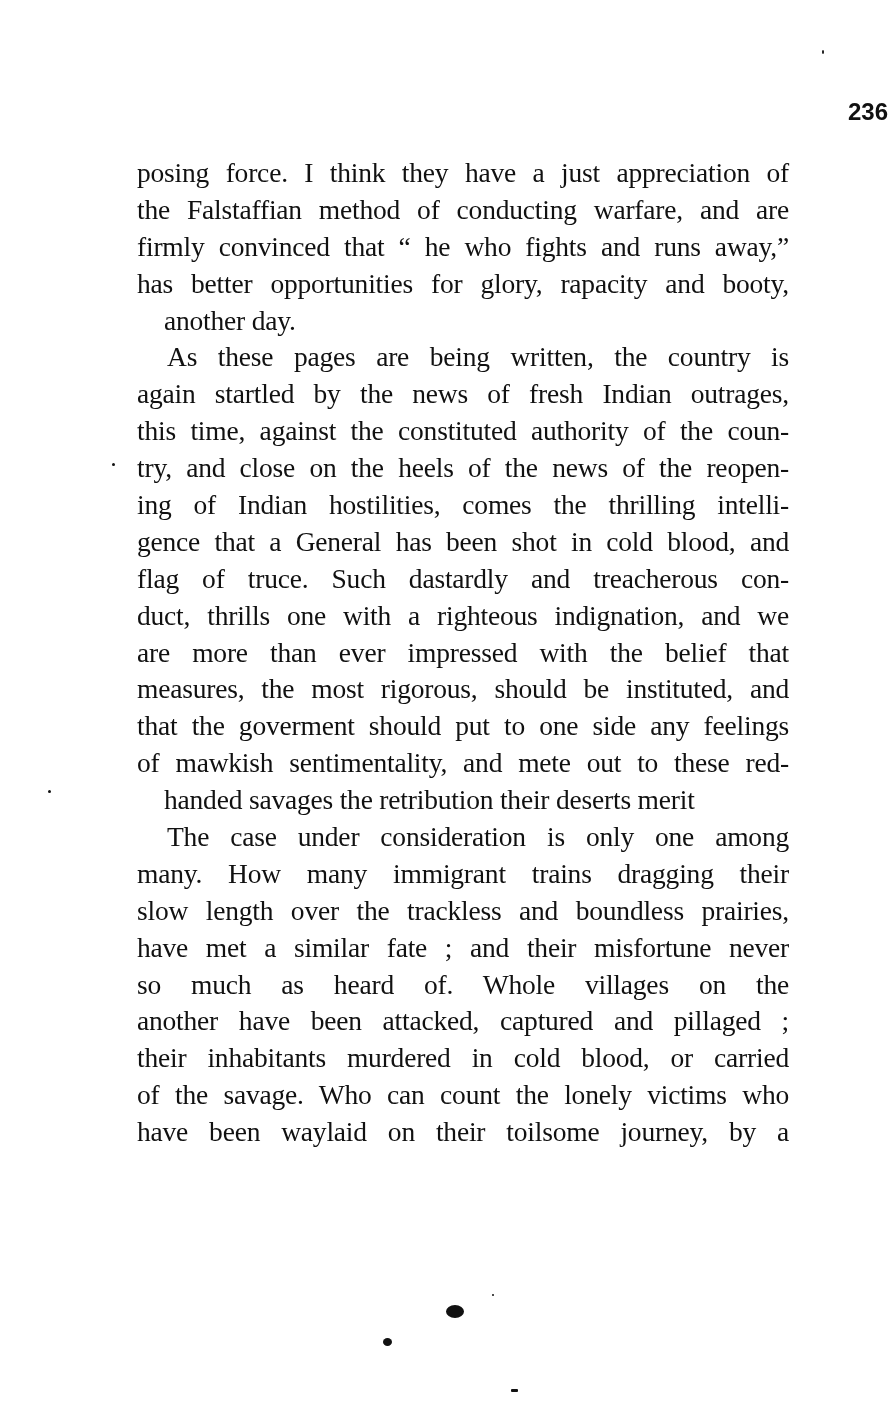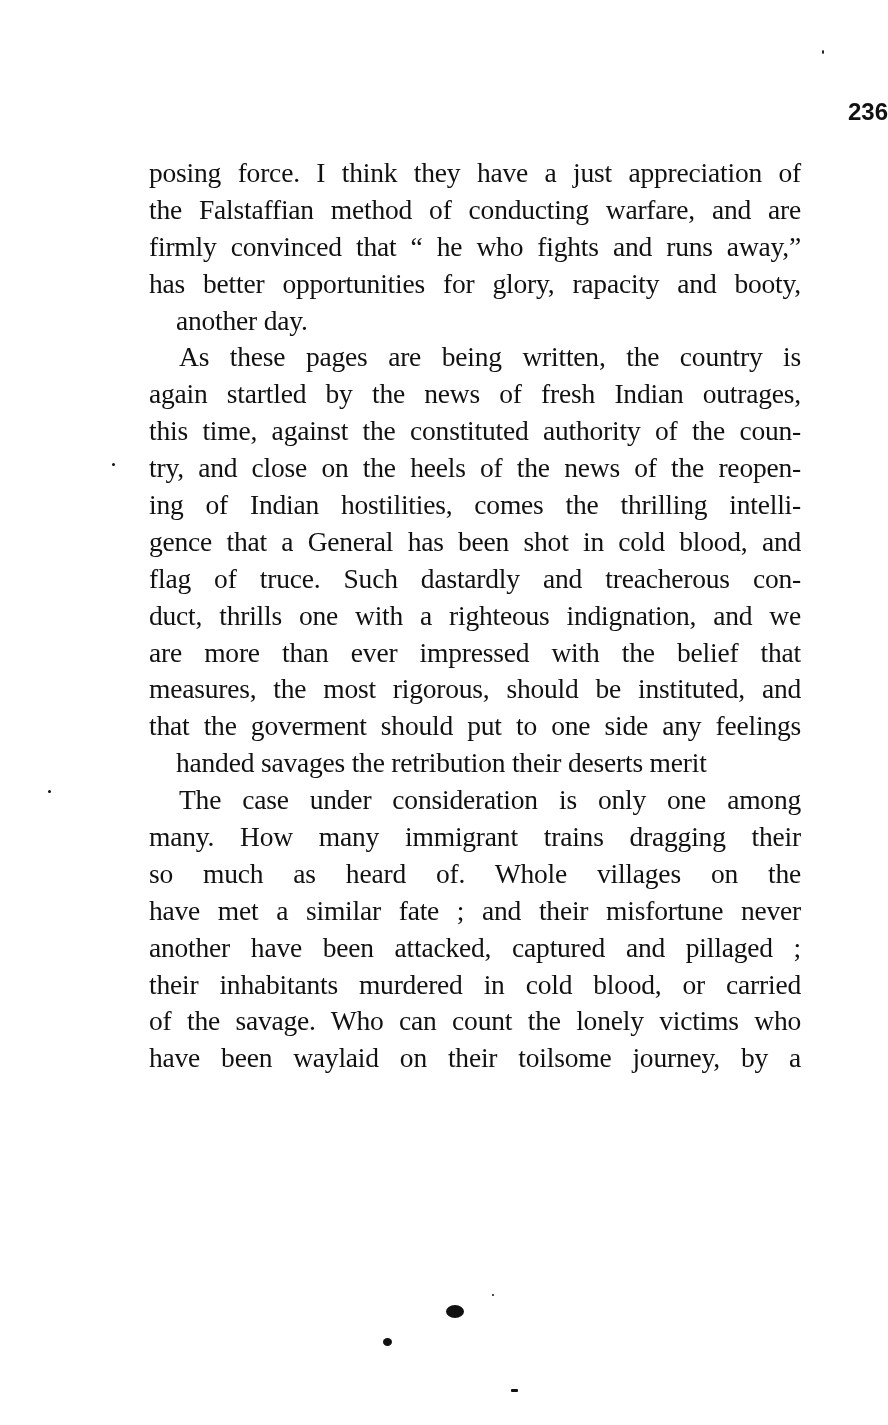--- a/index.html
+++ b/index.html
@@ -2,21 +2,21 @@
 <html><head>
   <meta charset="utf-8">
   <style>
     html, body { margin: 0; padding: 0; background: #ffffff; }
     body { width: 888px; height: 1425px; position: relative; overflow: hidden; }
     .page-number {
       position: absolute; top: 98px; left: 0; width: 888px; text-align: right;
       font-family: Liberation Sans, sans-serif; font-weight: bold; font-size: 24px; color: #111;
     }
     .text-block {
-      position: absolute; left: 149px; top: 155px; width: 652px;
+      position: absolute; left: 137px; top: 155px; width: 652px;
       font-family: "Liberation Serif", serif; font-size: 27.5px; color: #111;
     }
     .line {
       height: 36.9px; line-height: 36.9px; white-space: nowrap;
       text-align: justify; text-align-last: justify; letter-spacing: -0.2px;
     }
     .line.last { text-align-last: left; margin-left: 27px; }
     .line.indent { padding-left: 30px; }
     .speck { position: absolute; background: #111; border-radius: 50%; }
   </style>
@@ -38,27 +38,29 @@
     <div class="line">again startled by the news of fresh Indian outrages,</div>
     <div class="line">this time, against the constituted authority of the coun-</div>
     <div class="line">try, and close on the heels of the news of the reopen-</div>
     <div class="line">ing of Indian hostilities, comes the thrilling intelli-</div>
     <div class="line">gence that a General has been shot in cold blood, and</div>
     <div class="line">flag of truce.  Such dastardly and treacherous con-</div>
     <div class="line">duct, thrills one with a righteous indignation, and we</div>
     <div class="line">are more than ever impressed with the belief that</div>
     <div class="line">measures, the most rigorous, should be instituted, and</div>
     <div class="line">that the goverment should put to one side any feelings</div>
+    <div class="line">of mawkish sentimentality, and mete out to these red-</div>
     <div class="line last">handed savages the retribution  their deserts merit</div>
   </div>
   <div>
     <div class="line indent">The case under consideration is only one among</div>
     <div class="line">many.  How many immigrant trains dragging their</div>
+    <div class="line">slow length over the trackless and boundless prairies,</div>
+    <div class="line">have met a similar fate ; and their misfortune never</div>
     <div class="line">so much as heard of.  Whole villages on the</div>
-    <div class="line">have met a similar fate ; and their misfortune never</div>
     <div class="line">another have been attacked, captured and pillaged ;</div>
     <div class="line">their inhabitants murdered in cold blood, or carried</div>
     <div class="line">of the savage.  Who can count the lonely victims who</div>
     <div class="line">have been waylaid on their toilsome journey, by a</div>
   </div>
 </div>
 
 <div class="speck" style="left:446px;top:1305px;width:18px;height:13px;"></div>
 <div class="speck" style="left:383px;top:1338px;width:9px;height:8px;"></div>
 <div class="speck" style="left:511px;top:1389px;width:7px;height:3px;border-radius:1px;"></div>

